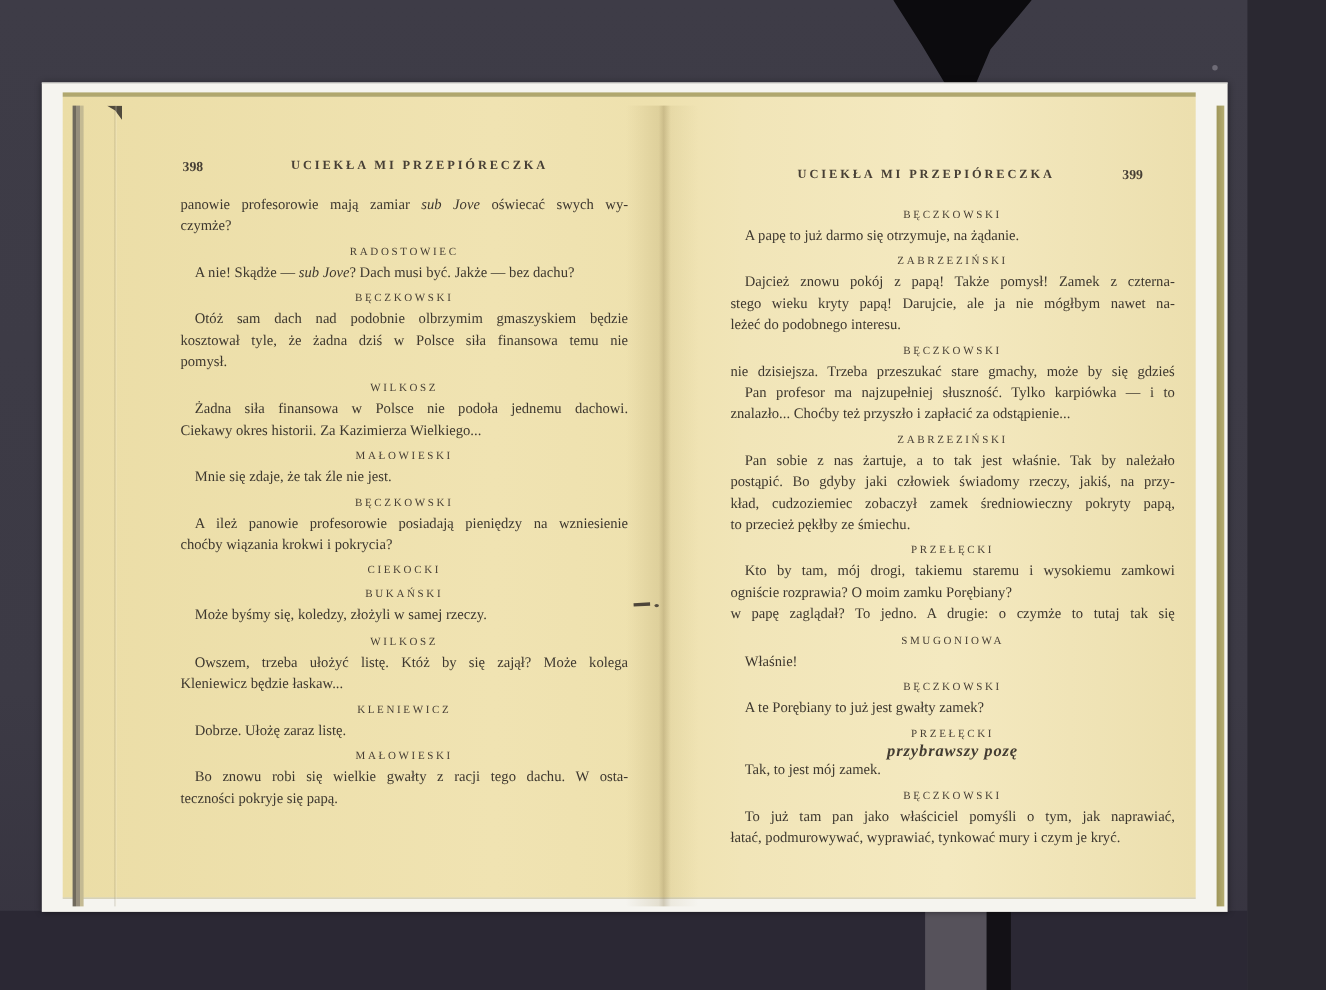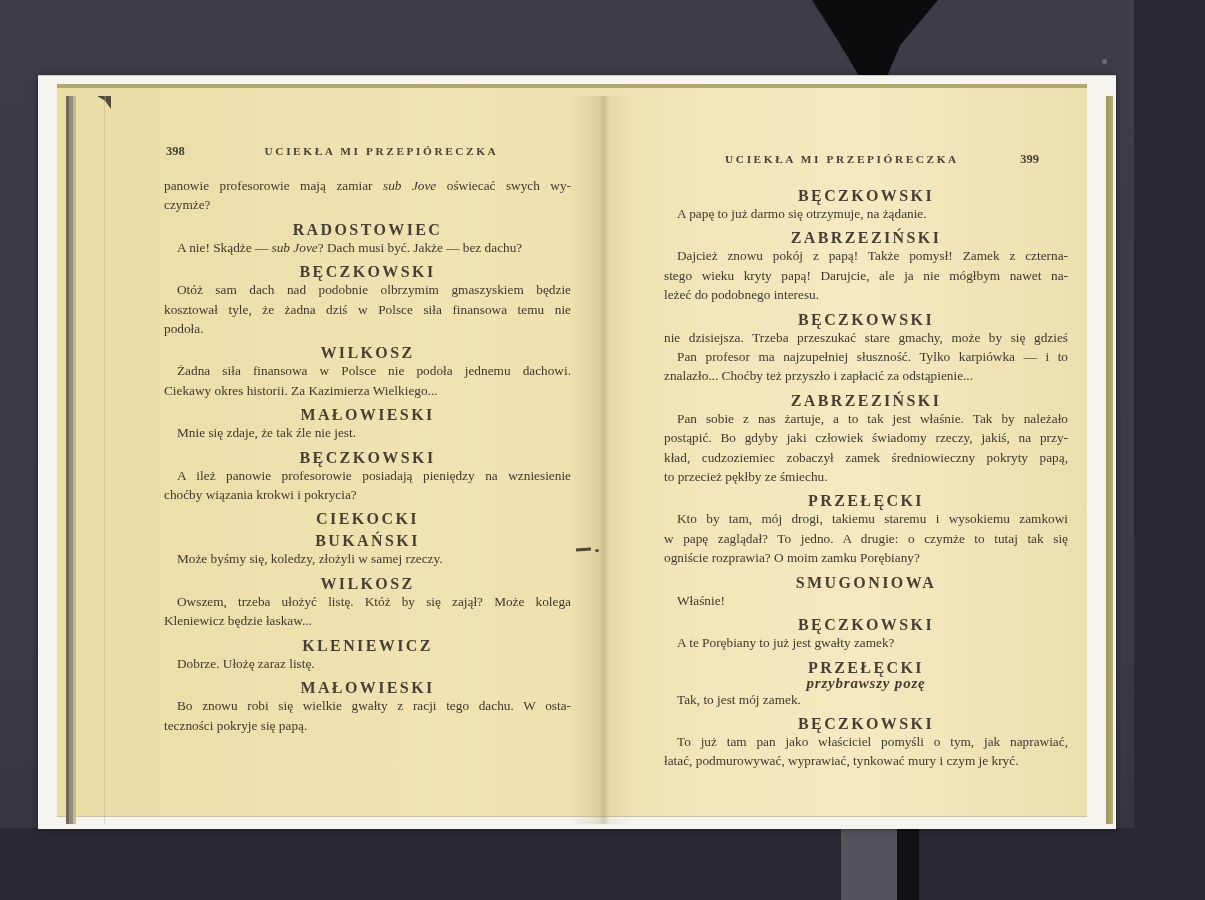--- a/index.html
+++ b/index.html
@@ -40,21 +40,21 @@
   .header{position:absolute;height:16px;width:100%;}
   .header-left{top:-34px;left:0;}
   .header-right{top:-31px;left:0;}
   .running-title{position:absolute;left:0;right:0;text-align:center;font-size:11.3px;font-weight:700;
          letter-spacing:2.6px;color:#473f35;}
   .rt-left{transform:translateX(14px);}
   .rt-right{transform:translateX(-24px);}
   .pn{position:absolute;font-size:12.5px;font-weight:700;color:#453e34;top:0;}
   .pn-left{left:2px;}
   .pn-right{right:29px;}
-  .speaker{text-align:center;font-size:16px;letter-spacing:2.4px;font-weight:700;color:#473f35;
+  .speaker{text-align:center;font-size:10px;letter-spacing:2.4px;font-weight:400;color:#473f35;
          line-height:15px;margin-top:7px;margin-bottom:1px;}
   .direction{text-align:center;font-style:italic;font-weight:700;font-size:15px;letter-spacing:.8px;
          line-height:14px;color:#433c32;}
   .para{margin:0;}
   .pline{text-align:justify;text-align-last:justify;}
   .pline.lastline{text-align-last:left;}
   .pline.firstline{text-indent:13px;}
 </style>
 </head>
 <body>
@@ -88,21 +88,21 @@
               <div class="pline lastline"><span>czymże?</span></div>
             </div>
             <div class="speaker">RADOSTOWIEC</div>
             <div class="para">
               <div class="pline lastline firstline"><span>A nie! Skądże — </span><i>sub Jove</i><span>? Dach musi być. Jakże — bez dachu?</span></div>
             </div>
             <div class="speaker">BĘCZKOWSKI</div>
             <div class="para">
               <div class="pline firstline"><span>Otóż sam dach nad podobnie olbrzymim gmaszyskiem będzie</span></div>
               <div class="pline"><span>kosztował tyle, że żadna dziś w Polsce siła finansowa temu nie</span></div>
-              <div class="pline lastline"><span>podoła.</span></div>
+              <div class="pline lastline"><span>pomysł.</span></div>
             </div>
             <div class="speaker">WILKOSZ</div>
             <div class="para">
               <div class="pline firstline"><span>Żadna siła finansowa w Polsce nie podoła jednemu dachowi.</span></div>
               <div class="pline lastline"><span>Ciekawy okres historii. Za Kazimierza Wielkiego...</span></div>
             </div>
             <div class="speaker">MAŁOWIESKI</div>
             <div class="para">
               <div class="pline lastline firstline"><span>Mnie się zdaje, że tak źle nie jest.</span></div>
             </div>
@@ -158,22 +158,22 @@
             <div class="speaker">ZABRZEZIŃSKI</div>
             <div class="para">
               <div class="pline firstline"><span>Pan sobie z nas żartuje, a to tak jest właśnie. Tak by należało</span></div>
               <div class="pline"><span>postąpić. Bo gdyby jaki człowiek świadomy rzeczy, jakiś, na przy-</span></div>
               <div class="pline"><span>kład, cudzoziemiec zobaczył zamek średniowieczny pokryty papą,</span></div>
               <div class="pline lastline"><span>to przecież pękłby ze śmiechu.</span></div>
             </div>
             <div class="speaker">PRZEŁĘCKI</div>
             <div class="para">
               <div class="pline firstline"><span>Kto by tam, mój drogi, takiemu staremu i wysokiemu zamkowi</span></div>
+              <div class="pline lastline"><span>ogniście rozprawia? O moim zamku Porębiany?</span></div>
               <div class="pline"><span>w papę zaglądał? To jedno. A drugie: o czymże to tutaj tak się</span></div>
-              <div class="pline lastline"><span>ogniście rozprawia? O moim zamku Porębiany?</span></div>
             </div>
             <div class="speaker">SMUGONIOWA</div>
             <div class="para">
               <div class="pline lastline firstline"><span>Właśnie!</span></div>
             </div>
             <div class="speaker">BĘCZKOWSKI</div>
             <div class="para">
               <div class="pline lastline firstline"><span>A te Porębiany to już jest gwałty zamek?</span></div>
             </div>
             <div class="speaker">PRZEŁĘCKI</div>

